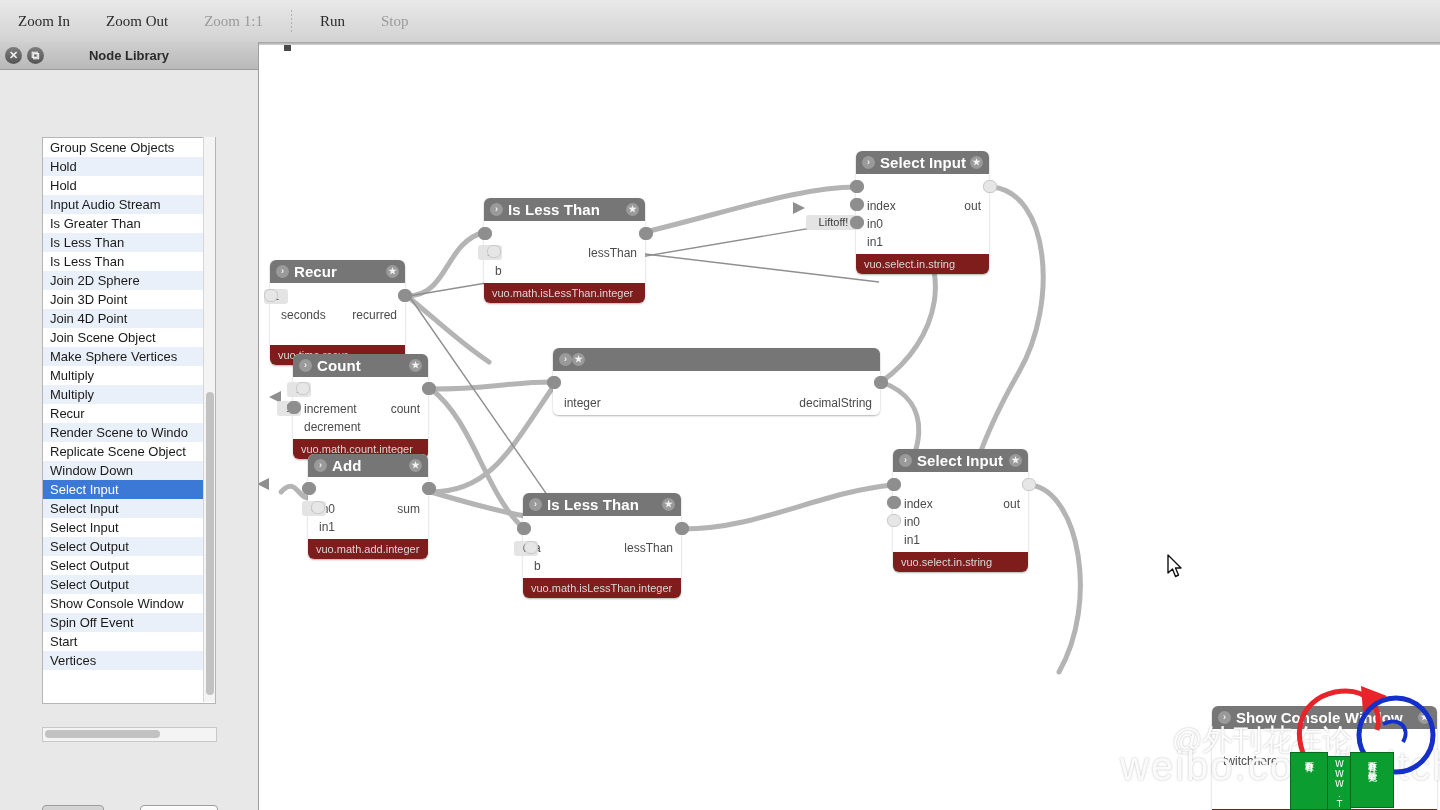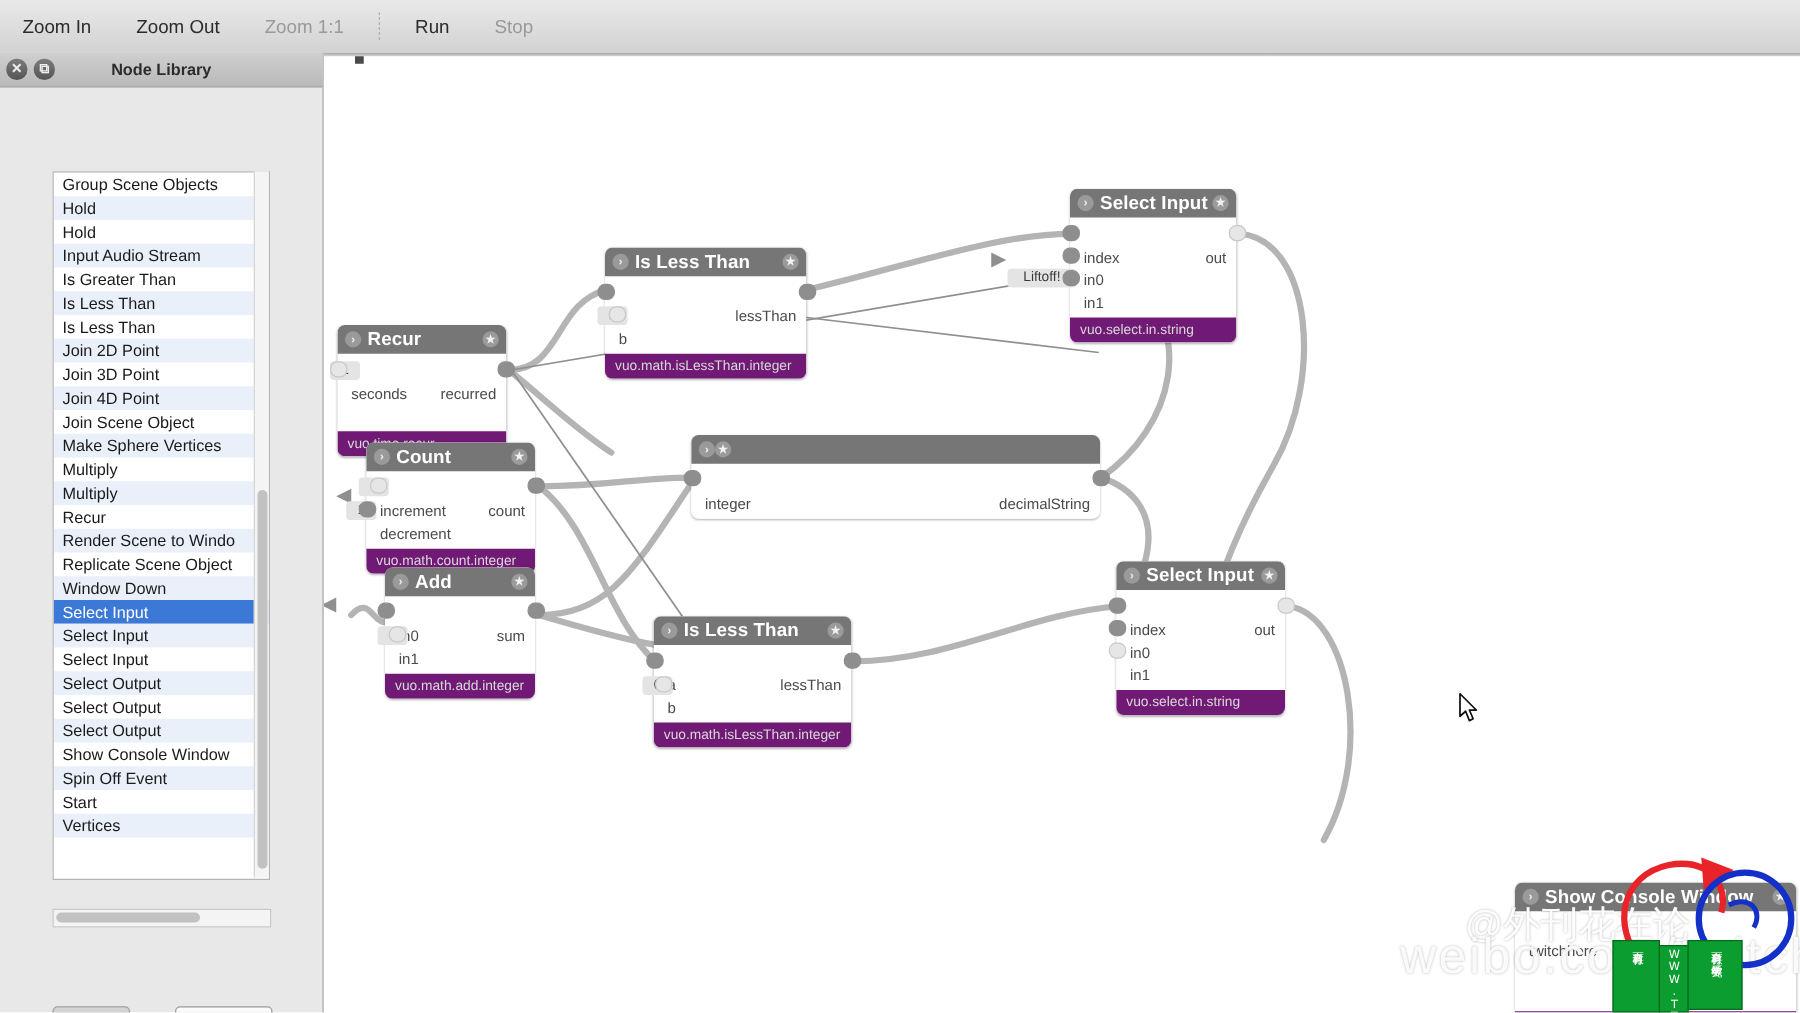--- a/index.html
+++ b/index.html
@@ -8,21 +8,21 @@
     font-family:"Liberation Sans", sans-serif;
     background:#ffffff;
     position:relative;
     -webkit-font-smoothing:antialiased;
   }
   
   #toolbar{
     position:absolute;left:0;top:0;width:1440px;height:42px;
     background:linear-gradient(to bottom,#e9e9e9 0%,#d2d2d2 100%);
     border-bottom:1px solid #a6a6a6;
-    display:flex;align-items:center;
+    display:flex;align-items:center;font-family:Liberation Serif, serif;
   }
   .tb-btn{
     font-size:15px;color:#2b2b2b;padding:0 18px;height:42px;
     display:flex;align-items:center;cursor:default;white-space:nowrap;
   }
   .tb-btn.disabled{color:#9a9a9a;}
   .tb-sep{
     width:1px;height:22px;margin:0 10px;
     background:repeating-linear-gradient(to bottom,#b0b0b0 0 2px,transparent 2px 4px);
   }
@@ -116,21 +116,21 @@
     display:flex;align-items:center;justify-content:center;line-height:1;
   }
   .node-body{background:#ffffff;padding:2px 0 3px 0;margin-top:21px;}
   .row{
     height:18px;display:flex;align-items:center;
     font-size:12px;color:#4a4a4a;padding:0 8px;justify-content:space-between;
   }
   .row .inname{padding-left:3px;}
   .row .outname{margin-left:auto;}
   .node-class{
-    background:#701a75;color:#d8d8d8;font-size:11px;
+    background:#7f1d1d;color:#d8d8d8;font-size:11px;
     padding:2px 8px;height:16px;line-height:16px;
   }
   
   .nub{
     position:absolute;width:12px;height:11px;border-radius:6px;
     background:#ffffff;border:1px solid #bdbdbd;
   }
   .nub.filled{background:#8e8e8e;border-color:#8e8e8e;}
   .nub.hollow{background:#e6e6e6;border-color:#c9c9c9;}
   .const{
@@ -183,21 +183,21 @@
   </div>
 
   <div id="lib-list-wrap">
       <div class="lib-row">Group Scene Objects</div>
       <div class="lib-row alt">Hold</div>
       <div class="lib-row">Hold</div>
       <div class="lib-row alt">Input Audio Stream</div>
       <div class="lib-row">Is Greater Than</div>
       <div class="lib-row alt">Is Less Than</div>
       <div class="lib-row">Is Less Than</div>
-      <div class="lib-row alt">Join 2D Point</div>
+      <div class="lib-row alt">Join 2D Sphere</div>
       <div class="lib-row">Join 3D Point</div>
       <div class="lib-row alt">Join 4D Point</div>
       <div class="lib-row">Join Scene Object</div>
       <div class="lib-row alt">Make Sphere Vertices</div>
       <div class="lib-row">Multiply</div>
       <div class="lib-row alt">Multiply</div>
       <div class="lib-row">Recur</div>
       <div class="lib-row alt">Render Scene to Windo</div>
       <div class="lib-row">Replicate Scene Object</div>
       <div class="lib-row alt">Window Down</div>

